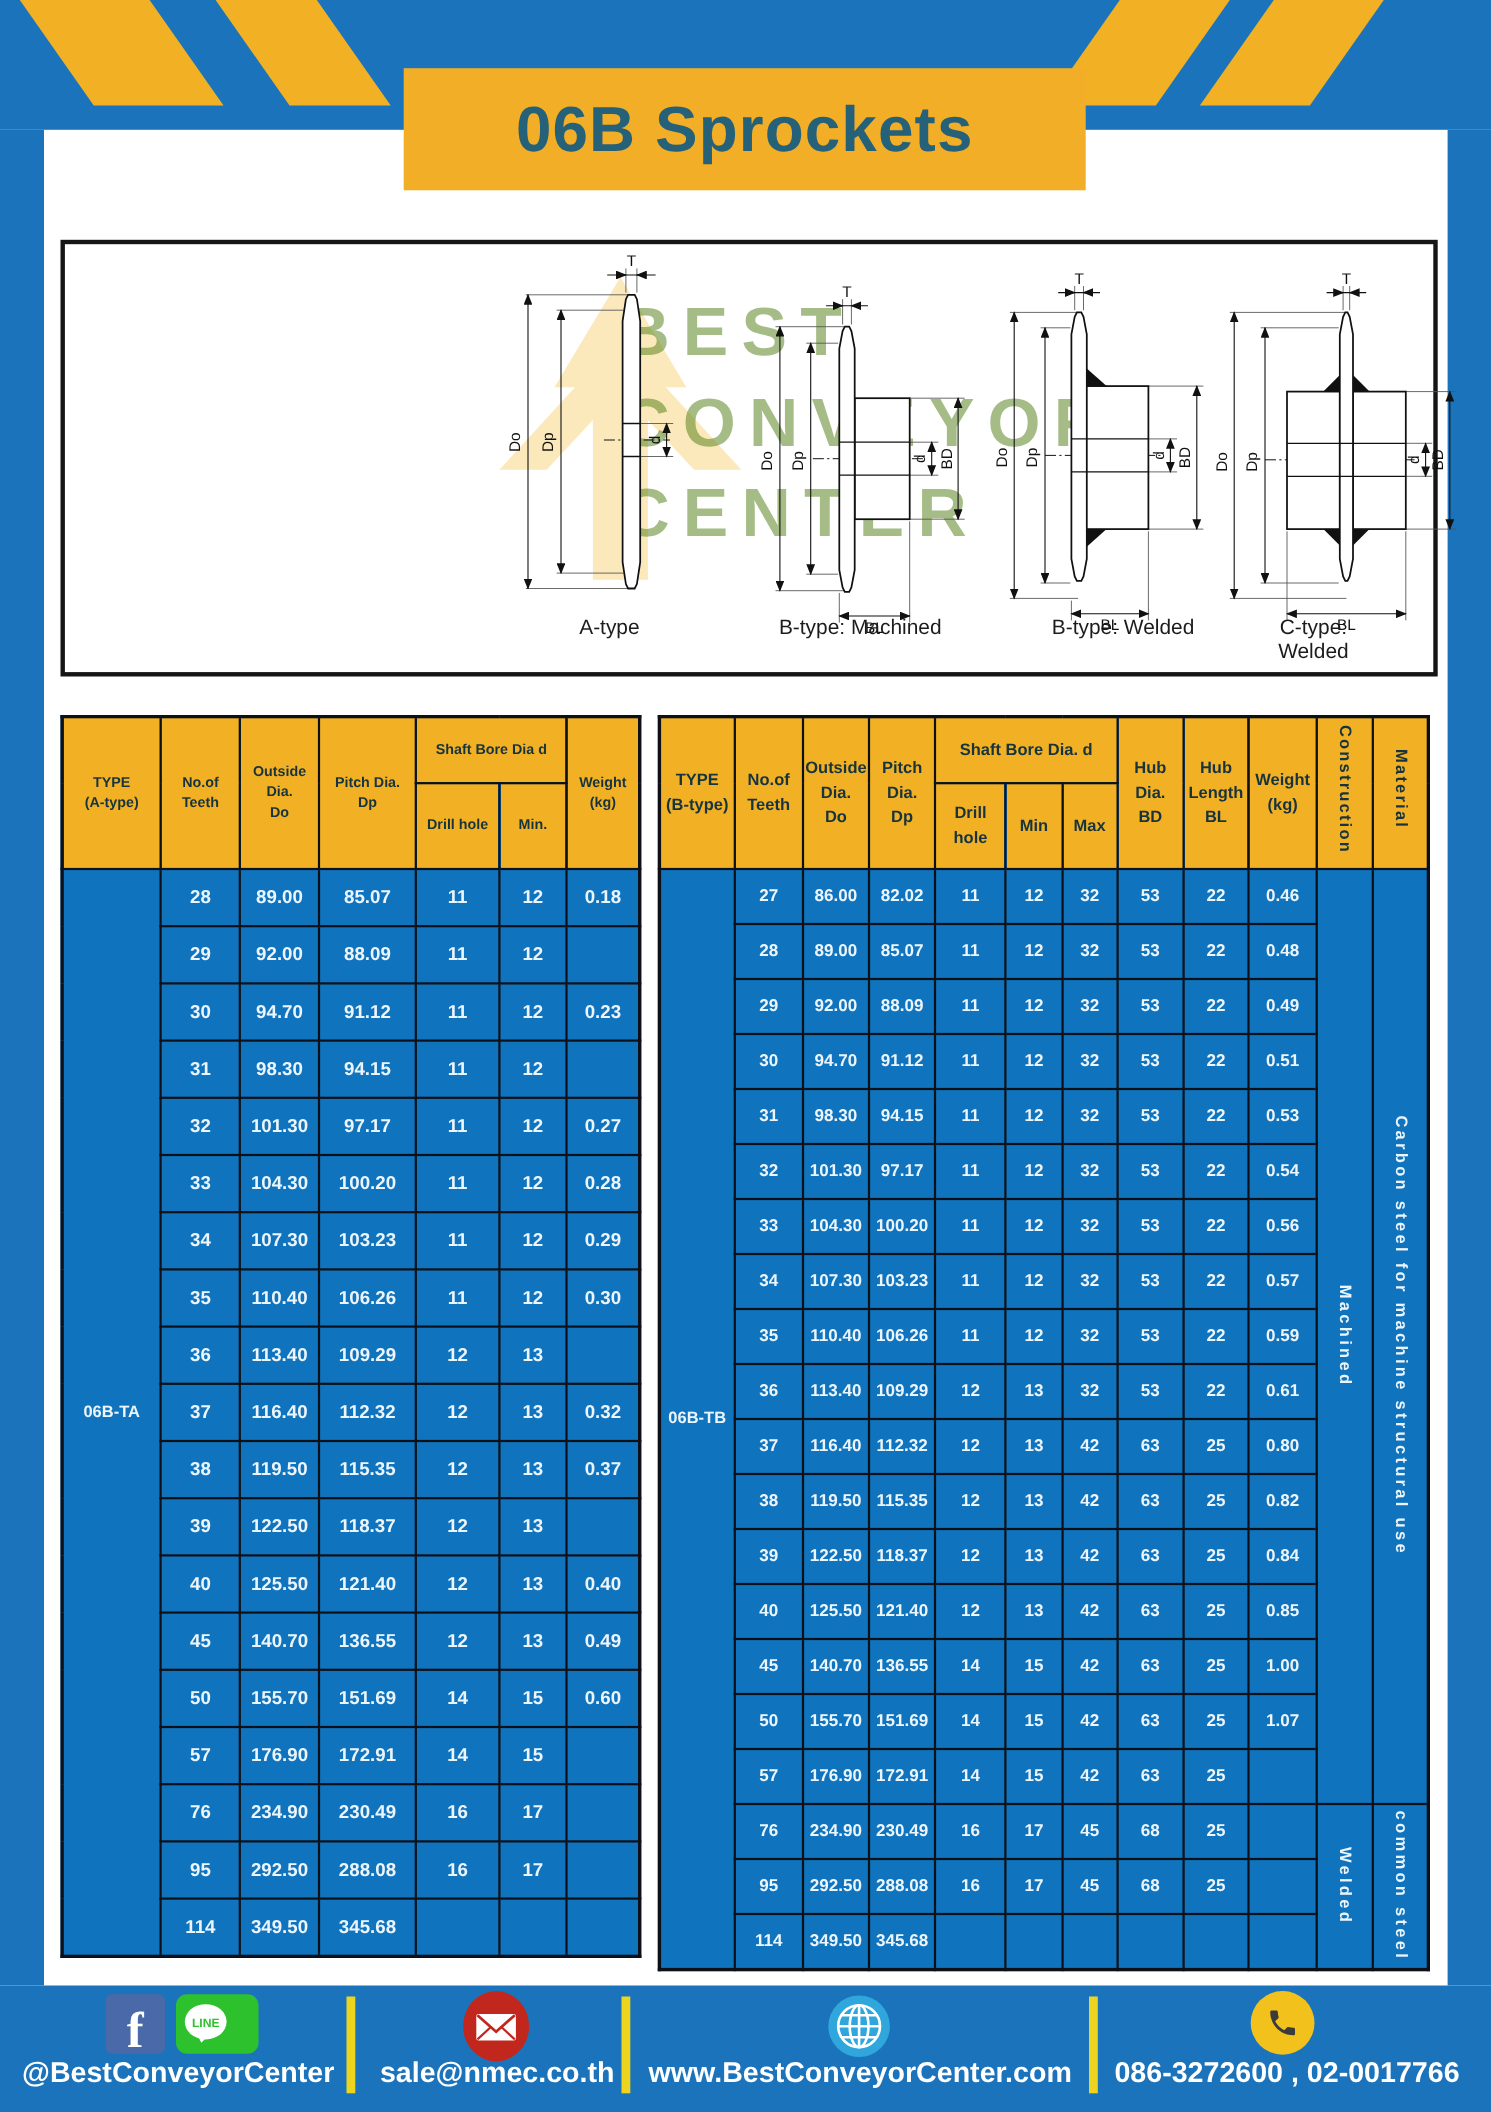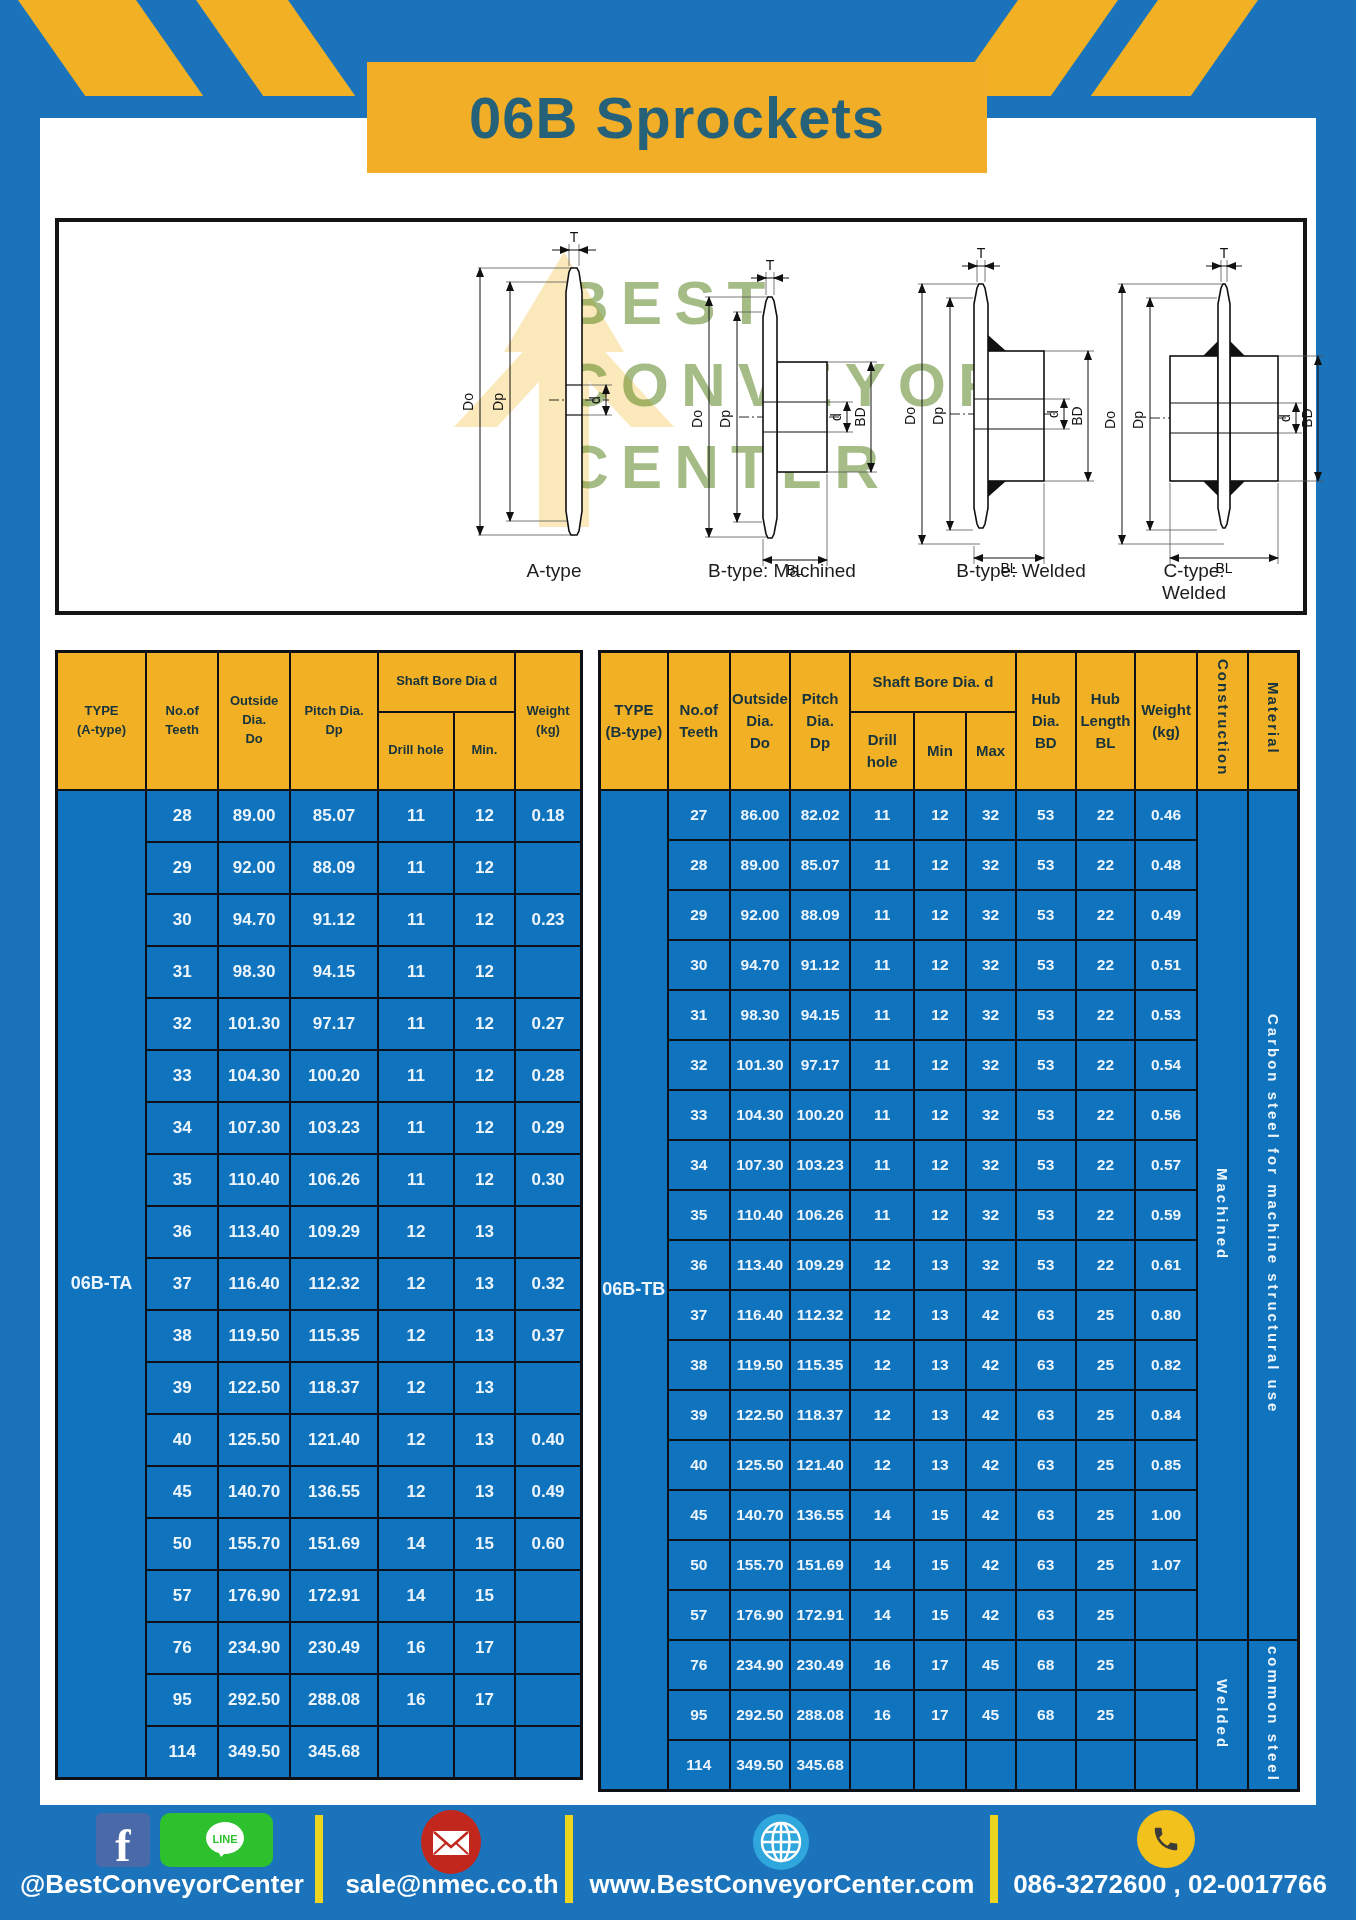--- a/index.html
+++ b/index.html
@@ -36,33 +36,33 @@
        padding:0;white-space:pre-line;overflow:hidden;}
   .tbl th{background:#F2B124;color:#17333D;font-weight:bold;font-size:13px;line-height:1.45;}
   .tbl td{color:#ECF5FC;font-weight:bold;}
   .tbl thead tr:first-child{height:60px;}
   .tbl thead tr:last-child{height:78px;}
   .ltbl{left:55px;top:650px;width:528px;}
   .rtbl{left:598px;top:650px;width:702px;}
   .rtbl th{font-size:15px;}
   .ltbl tbody td{height:50px;font-size:17px;}
   .rtbl tbody td{height:48px;font-size:15.5px;}
-  .tbl td.type-cell{font-size:18px;}
+  .tbl td.type-cell{font-size:15px;}
   .vtext{writing-mode:vertical-rl;display:inline-block;letter-spacing:2px;}
   .tbl td.vert{writing-mode:vertical-rl;text-align:center;letter-spacing:3px;font-size:15px;}
   
   .footer{position:absolute;left:0;top:1805px;width:1356px;height:115px;background:#1B74BB;}
   .fdiv{position:absolute;top:10px;width:8px;height:88px;background:#EDD51F;}
   .ftext{position:absolute;top:64px;transform:translateX(-50%);color:#fff;font-weight:bold;
          font-size:26px;white-space:nowrap;}
   .ficon{position:absolute;top:8px;}
   .fb{width:54px;height:54px;background:#4A69A8;border-radius:6px;display:flex;align-items:flex-end;
       justify-content:center;color:#fff;font-weight:bold;font-size:46px;line-height:.92;
       font-family:"Liberation Serif",serif;}
-  .ln{width:75px;height:54px;background:#2EC12E;border-radius:10px;position:relative;padding-left:38px;}
+  .ln{width:75px;height:54px;background:#2EC12E;border-radius:10px;position:relative;}
 </style>
 </head>
 <body>
 
 <div class="page">
 
   <div class="topbar">
     <div class="stripe s1"></div>
     <div class="stripe s2"></div>
     <div class="stripe s3"></div>

